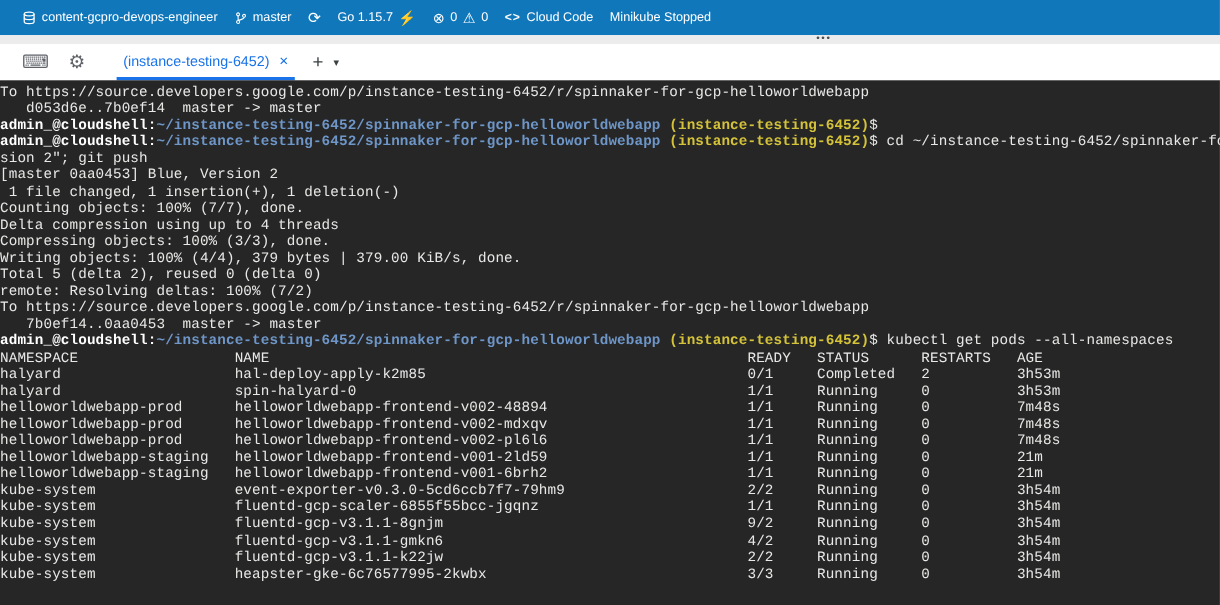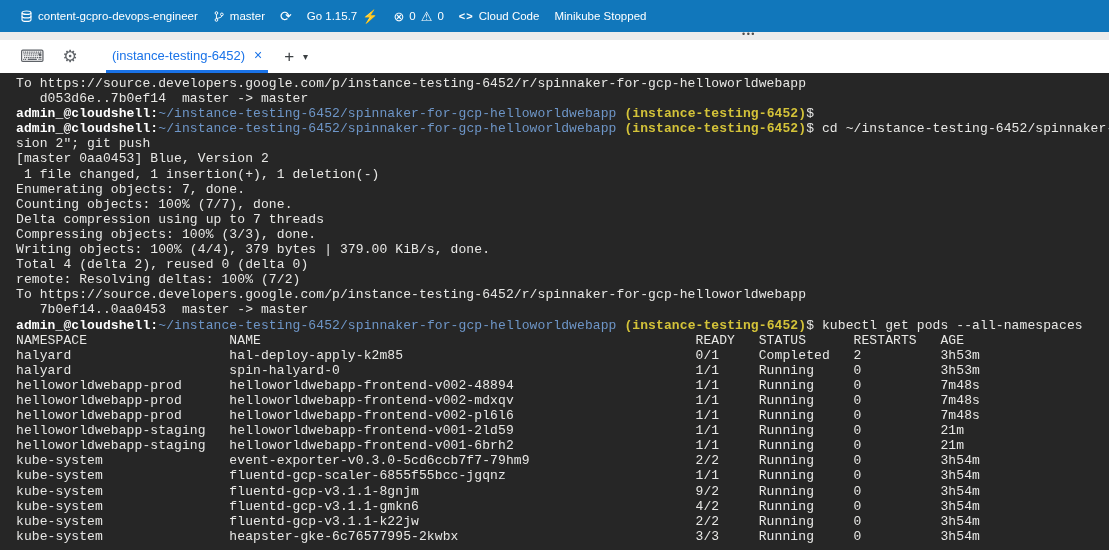--- a/index.html
+++ b/index.html
@@ -41,30 +41,30 @@
     display:flex; align-items:center; gap:9px; padding:0 6px;
     border-bottom:3px solid #1a73e8; color:#1a73e8; font-size:13px;
     cursor:pointer;
   }
   .tab .close{ font-size:14px; color:#1a73e8; cursor:pointer; }
   .addbtn{ font-size:17px; color:#3c4043; align-self:center; margin-left:16px; cursor:pointer; }
   .chev{ font-size:10px; color:#3c4043; align-self:center; margin-left:9px; cursor:pointer; }
   
   .terminal{
     flex:1 1 auto; background:#262626; overflow:hidden;
-    padding:3px 0 0 16px; cursor:text;
+    padding:3px 0 0 0; cursor:text;
   }
   .tl{
     white-space:pre; height:15.1px; line-height:15.1px;
     font-family:"Liberation Mono","DejaVu Sans Mono", monospace;
     font-size:13px; letter-spacing:.1px;
   }
   .w{ color:#e8e8e6; }
   .wb{ color:#ffffff; font-weight:bold; }
-  .b{ color:#6e96c8; font-weight:normal; }
+  .b{ color:#6e96c8; font-weight:bold; }
   .y{ color:#d4c339; font-weight:bold; }
 </style>
 </head>
 <body>
 
 <div class="screen">
 
   <div class="sbar">
     <div class="sbi">
       <span>
@@ -125,26 +125,25 @@
   </div>
 
   <div class="terminal" id="term">
       <div class="tl"><span class="w">To https://source.developers.google.com/p/instance-testing-6452/r/spinnaker-for-gcp-helloworldwebapp</span></div>
       <div class="tl"><span class="w">   d053d6e..7b0ef14  master -&gt; master</span></div>
       <div class="tl"><span class="wb">admin_@cloudshell:</span><span class="b">~/instance-testing-6452/spinnaker-for-gcp-helloworldwebapp</span><span class="y"> (instance-testing-6452)</span><span class="w">$</span></div>
       <div class="tl"><span class="wb">admin_@cloudshell:</span><span class="b">~/instance-testing-6452/spinnaker-for-gcp-helloworldwebapp</span><span class="y"> (instance-testing-6452)</span><span class="w">$ cd ~/instance-testing-6452/spinnaker-for-gcp</span></div>
       <div class="tl"><span class="w">sion 2"; git push</span></div>
       <div class="tl"><span class="w">[master 0aa0453] Blue, Version 2</span></div>
       <div class="tl"><span class="w"> 1 file changed, 1 insertion(+), 1 deletion(-)</span></div>
-      <div class="tl"><span class="w">Enumerating objects: 7, done.</span></div>
       <div class="tl"><span class="w">Counting objects: 100% (7/7), done.</span></div>
-      <div class="tl"><span class="w">Delta compression using up to 7 threads</span></div>
+      <div class="tl"><span class="w">Delta compression using up to 4 threads</span></div>
       <div class="tl"><span class="w">Compressing objects: 100% (3/3), done.</span></div>
       <div class="tl"><span class="w">Writing objects: 100% (4/4), 379 bytes | 379.00 KiB/s, done.</span></div>
-      <div class="tl"><span class="w">Total 4 (delta 2), reused 0 (delta 0)</span></div>
+      <div class="tl"><span class="w">Total 5 (delta 2), reused 0 (delta 0)</span></div>
       <div class="tl"><span class="w">remote: Resolving deltas: 100% (7/2)</span></div>
       <div class="tl"><span class="w">To https://source.developers.google.com/p/instance-testing-6452/r/spinnaker-for-gcp-helloworldwebapp</span></div>
       <div class="tl"><span class="w">   7b0ef14..0aa0453  master -&gt; master</span></div>
       <div class="tl"><span class="wb">admin_@cloudshell:</span><span class="b">~/instance-testing-6452/spinnaker-for-gcp-helloworldwebapp</span><span class="y"> (instance-testing-6452)</span><span class="w">$ kubectl get pods --all-namespaces</span></div>
       <div class="tl"><span class="w">NAMESPACE                  NAME                                                       READY   STATUS      RESTARTS   AGE</span></div>
       <div class="tl"><span class="w">halyard                    hal-deploy-apply-k2m85                                     0/1     Completed   2          3h53m</span></div>
       <div class="tl"><span class="w">halyard                    spin-halyard-0                                             1/1     Running     0          3h53m</span></div>
       <div class="tl"><span class="w">helloworldwebapp-prod      helloworldwebapp-frontend-v002-48894                       1/1     Running     0          7m48s</span></div>
       <div class="tl"><span class="w">helloworldwebapp-prod      helloworldwebapp-frontend-v002-mdxqv                       1/1     Running     0          7m48s</span></div>
       <div class="tl"><span class="w">helloworldwebapp-prod      helloworldwebapp-frontend-v002-pl6l6                       1/1     Running     0          7m48s</span></div>

